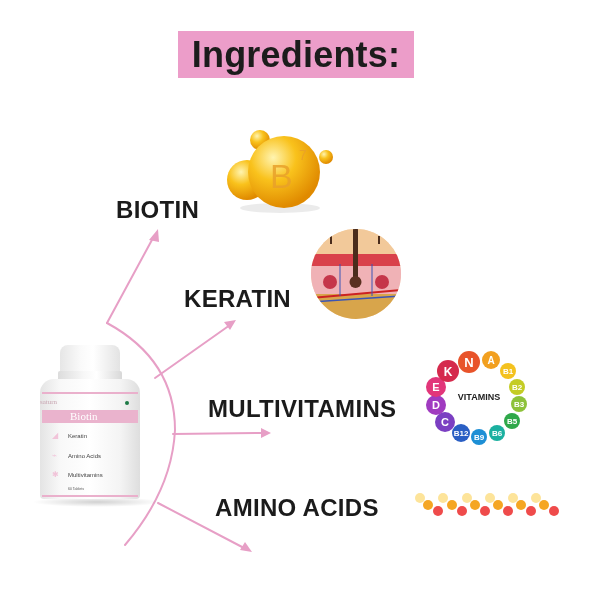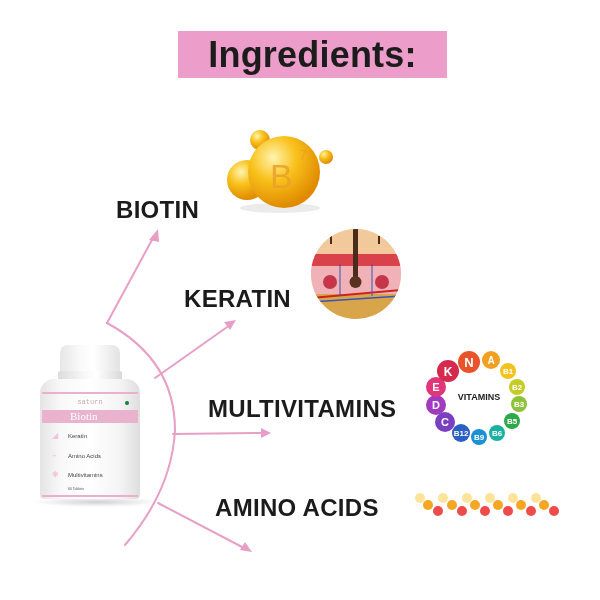--- a/index.html
+++ b/index.html
@@ -4,21 +4,20 @@
   <style>
     html, body { margin: 0; padding: 0; }
     body {
       width: 600px; height: 600px; position: relative; overflow: hidden;
       background: #ffffff;
       font-family: "Liberation Sans", "DejaVu Sans", sans-serif;
     }
     .title-box {
       position: absolute; left: 178px; top: 31px; width: 236px; height: 47px;
       background: #ec9dc9;
-      padding-left: 33px;
     }
     .title-text {
       position: absolute; left: 0; top: 0; width: 100%; height: 100%;
       display: flex; align-items: center; justify-content: center;
       font-size: 36px; font-weight: 700; color: #1c1c1c; letter-spacing: 0.2px;
     }
     .label {
       position: absolute; font-weight: 700; color: #1b1b1b; font-size: 24px;
       letter-spacing: 0.3px; white-space: nowrap;
     }
@@ -36,22 +35,22 @@
       background: linear-gradient(90deg, #dcdcdc, #f7f7f7 40%, #ffffff 60%, #d8d8d8);
       border-radius: 2px;
     }
     .body {
       position: absolute; left: 0; top: 34px; width: 100px; height: 120px;
       background: linear-gradient(90deg, #e4e4e4 0%, #f8f8f8 20%, #ffffff 50%, #f4f4f4 80%, #dedede 100%);
       border-radius: 14px 14px 4px 4px;
     }
     .pinkline { position: absolute; left: 2px; width: 96px; height: 2px; background: #eab0cc; }
     .brand {
-      position: absolute; left: 0; top: 19px; width: 100%; text-align: center;
-      font-family: Liberation Mono, monospace; font-size: 7px; color: #c9a7b3;
+      position: absolute; left: 0; top: 19px; width: 100%; 
+      font-family: Liberation Serif, serif; font-size: 7px; color: #c9a7b3;
     }
     .vegdot { position: absolute; left: 85px; top: 22px; width: 4px; height: 4px; border-radius: 50%; background: #1d7a45; }
     .band {
       position: absolute; left: 2px; top: 31px; width: 96px; height: 13px;
       background: #eab3cd;
     }
     .band-text {
       position: absolute; left: 28px; top: 0; font-size: 11px; color: #ffffff;
       font-family: "Liberation Serif", serif; line-height: 13px;
     }

